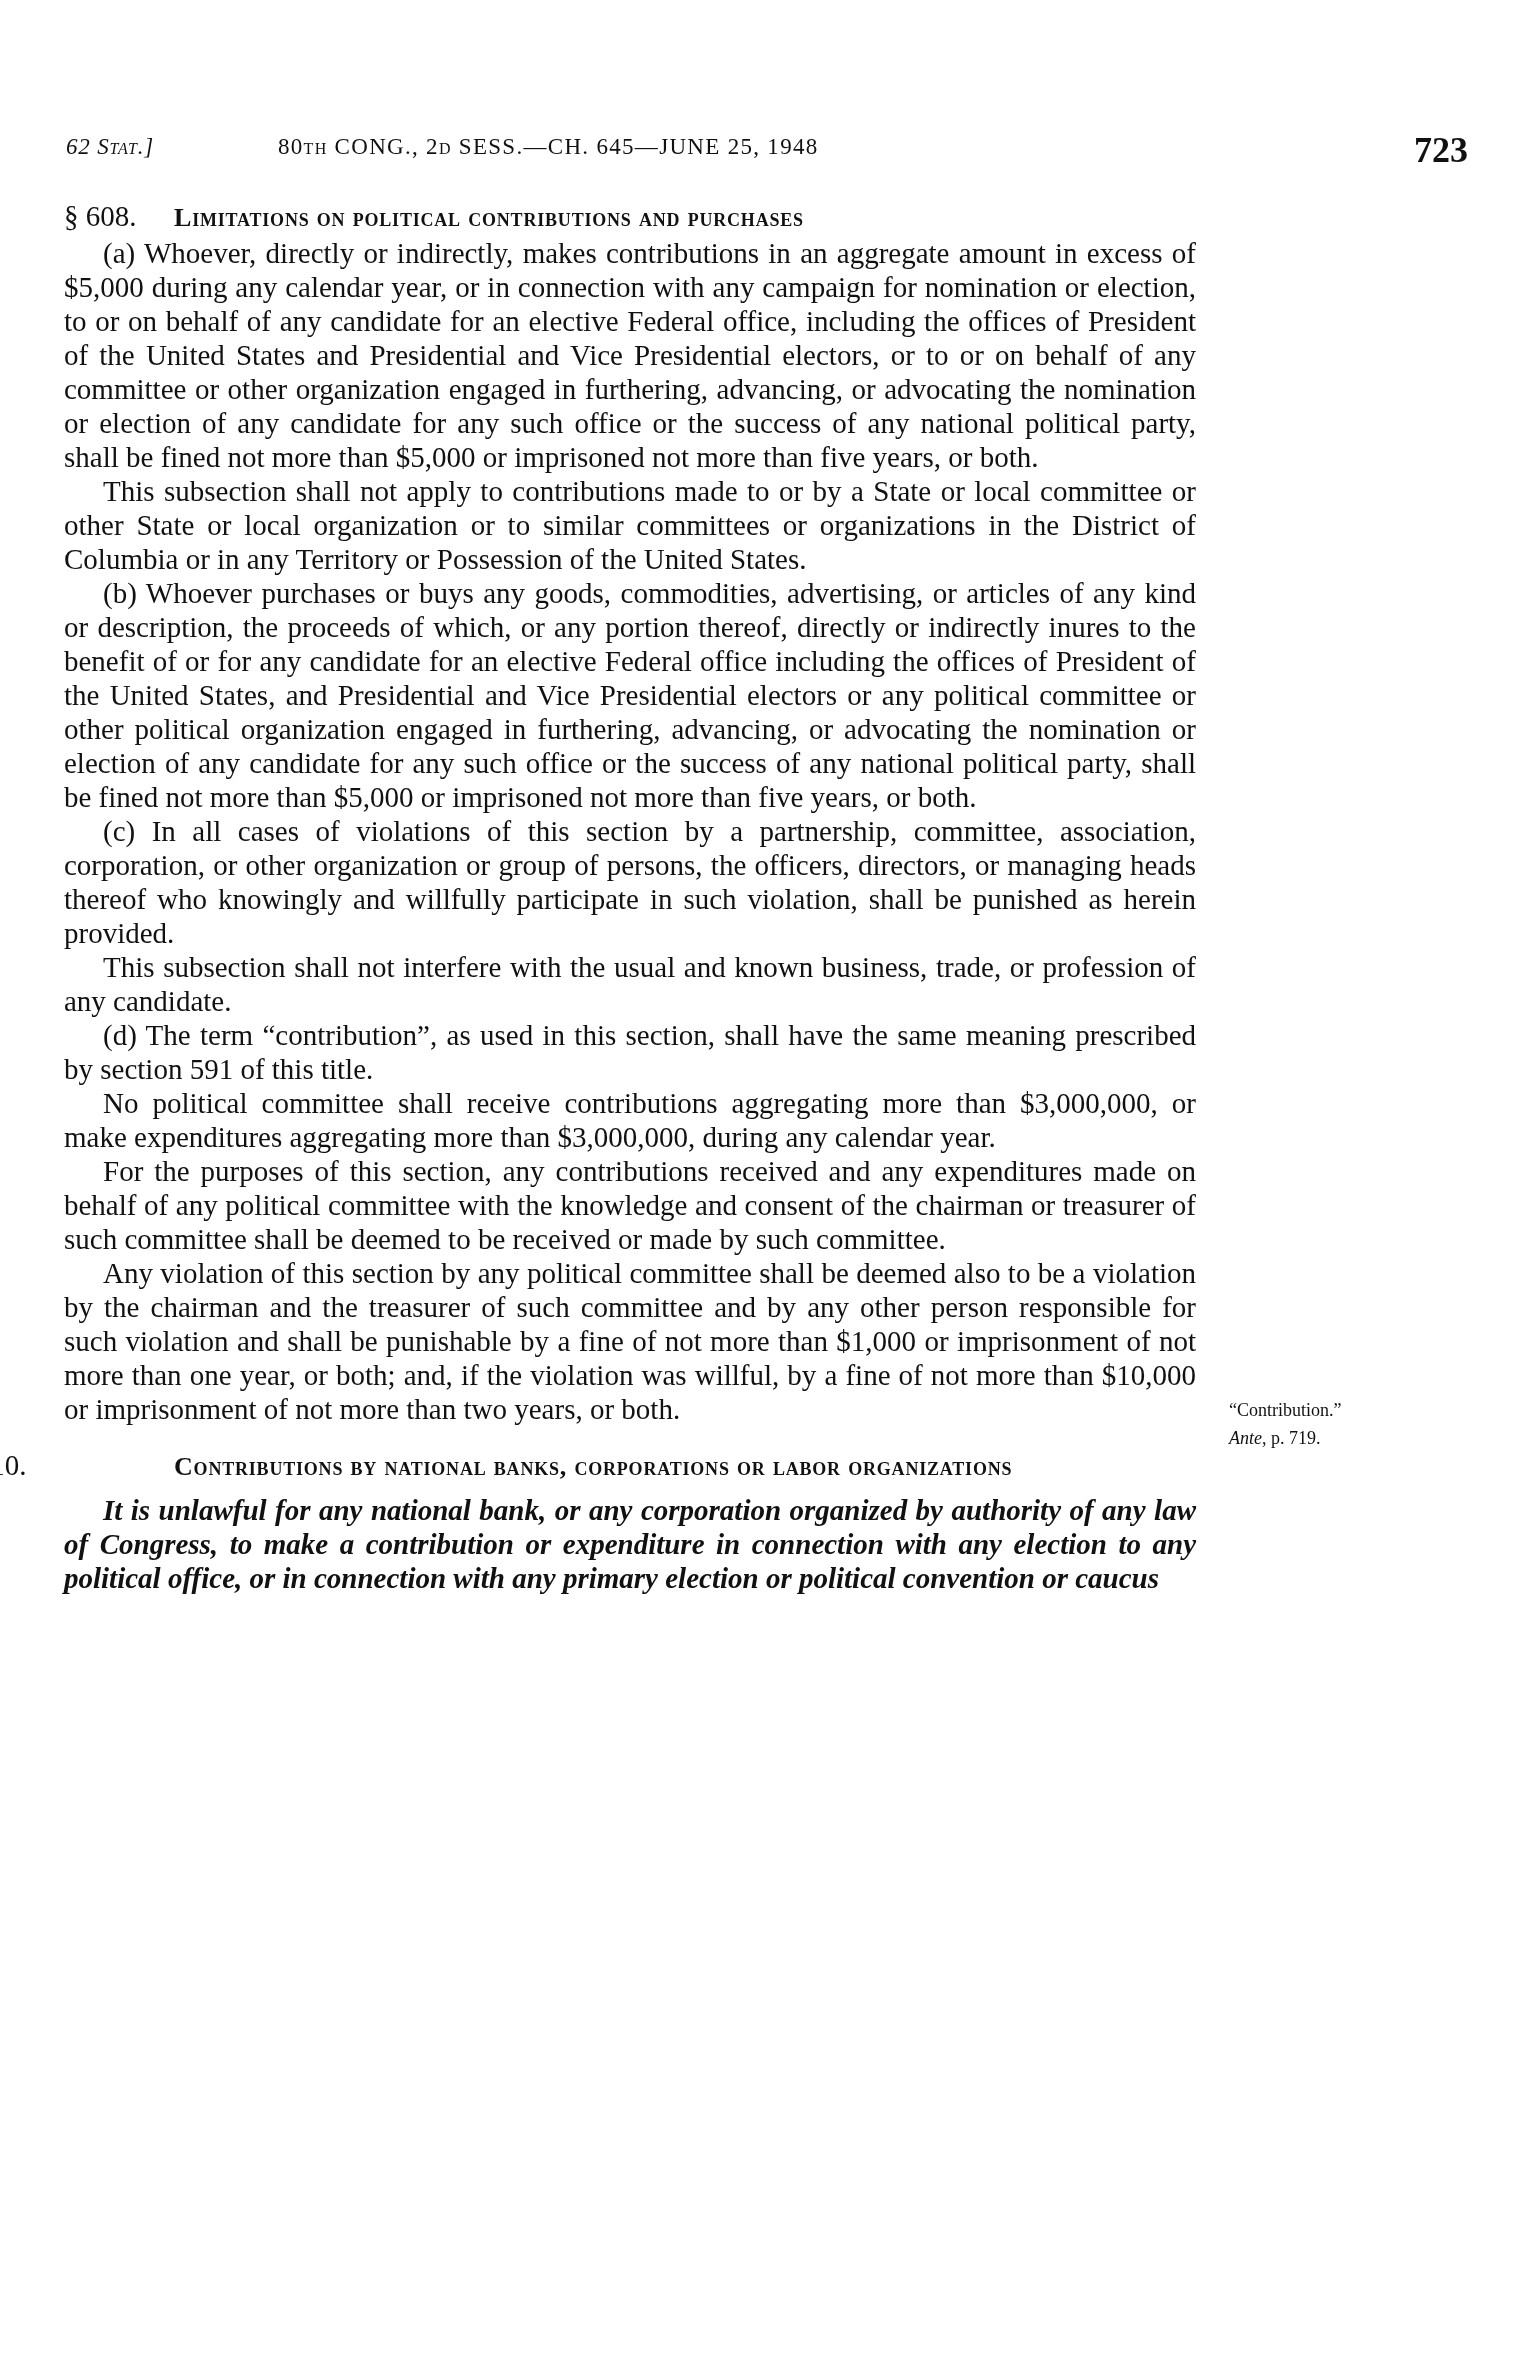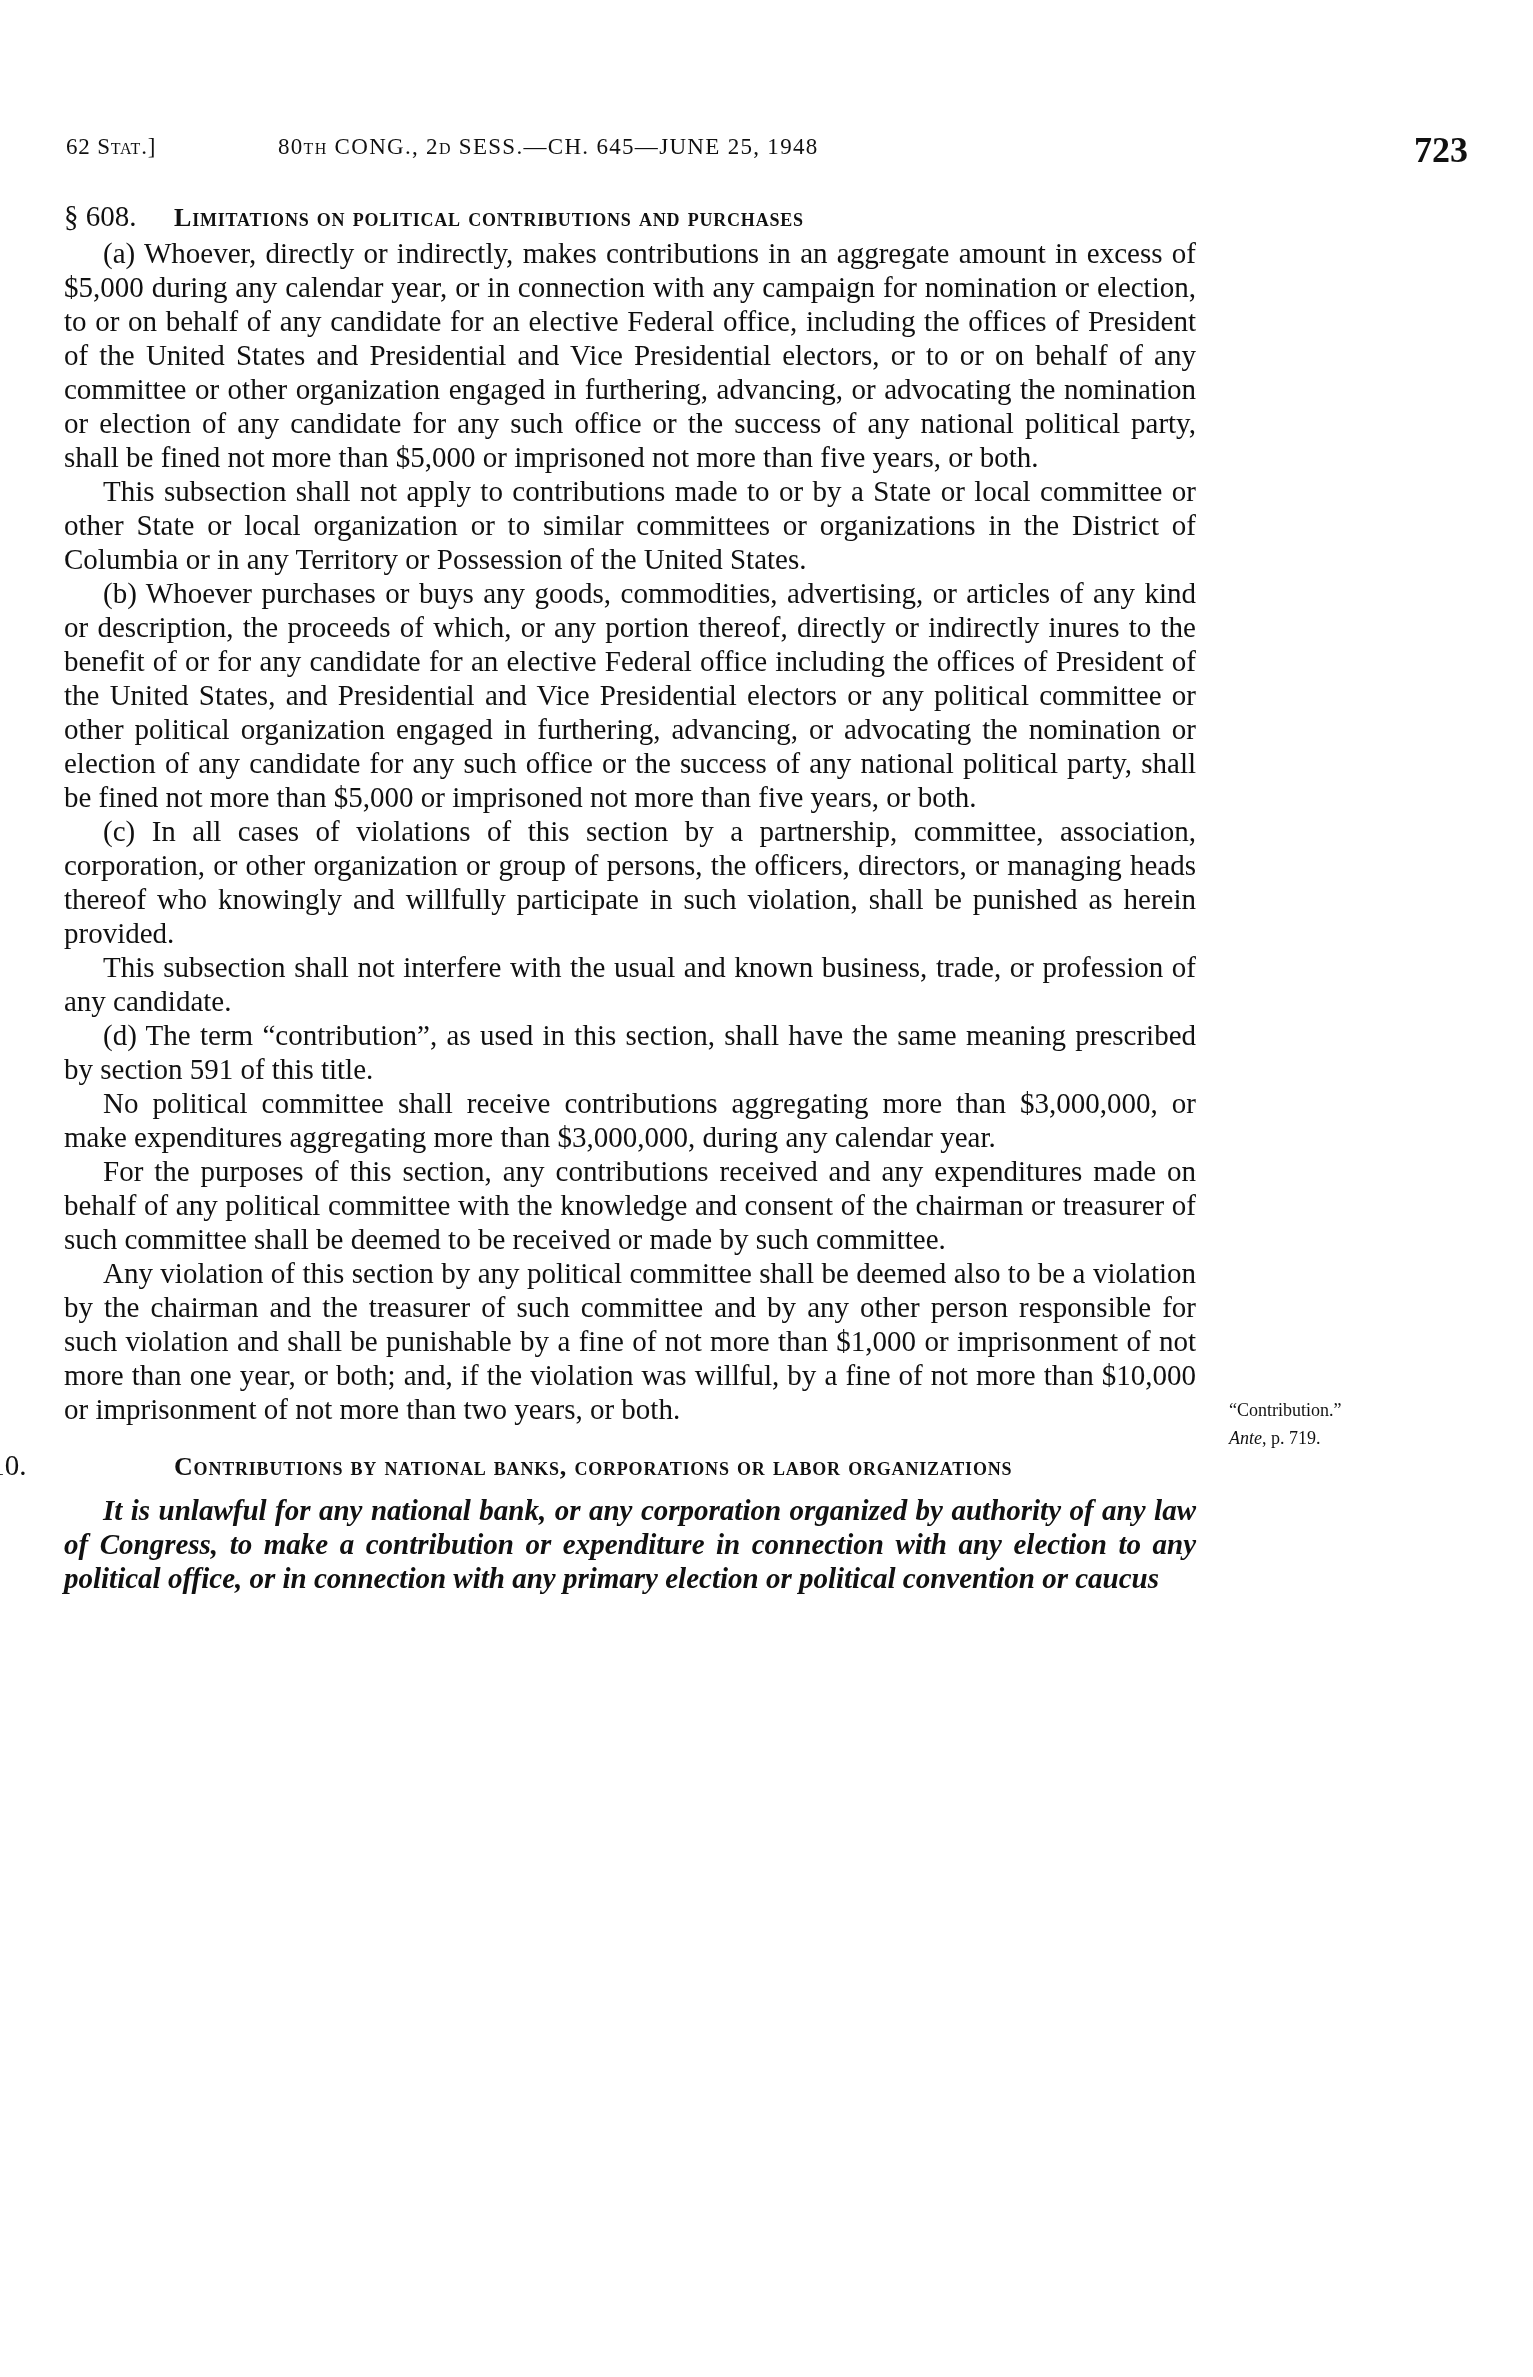--- a/index.html
+++ b/index.html
@@ -1,19 +1,19 @@
 <!DOCTYPE html>
 <html style="font-size:13.6px"><head>
   <meta charset="utf-8">
   <style>
     html, body { margin: 0; padding: 0; background: #ffffff; }
     body { width: 1534px; height: 2377px; position: relative; overflow: hidden; color: #111; font-family: "Liberation Serif", "DejaVu Serif", serif; }
     .page { position: absolute; left: 0; top: 0; width: 1534px; height: 2377px; }
     .running-head { position: absolute; top: 129px; left: 66px; width: 1402px; height: 34px; font-size: 23px; }
-    .rh-left { position: absolute; left: 0; top: 5.1px; font-variant: small-caps; letter-spacing: 0.8px; }
+    .rh-left { position: absolute; left: 0; top: 5.1px; font-variant: small-caps; letter-spacing: 0.8px; font-style: italic; }
     .rh-center { position: absolute; left: 212px; top: 5.1px; letter-spacing: 1.3px; }
     .rh-center .sc { font-variant: small-caps; }
     .rh-page { position: absolute; right: 0; top: 0; font-size: 36px; font-weight: bold; }
     .col { position: absolute; left: 64px; top: 178px; width: 1132px; font-size: 29px; line-height: 34px; text-align: justify; }
     .col p { margin: 0; }
     .indent { text-indent: 39px; }
     .sec-head { margin-top: 8.5px !important; margin-bottom: 1.7px !important; text-align: left; }
     .sec-num { display: inline-block; width: 110px; margin-top: 12px; }
     .sec-title { font-variant: small-caps; font-weight: bold; letter-spacing: 0.8px; font-size: 26px; font-family: Liberation Serif, serif; }
     .sec-head-2 { padding-left: 110px; text-indent: -110px; line-height: 30.5px; }

